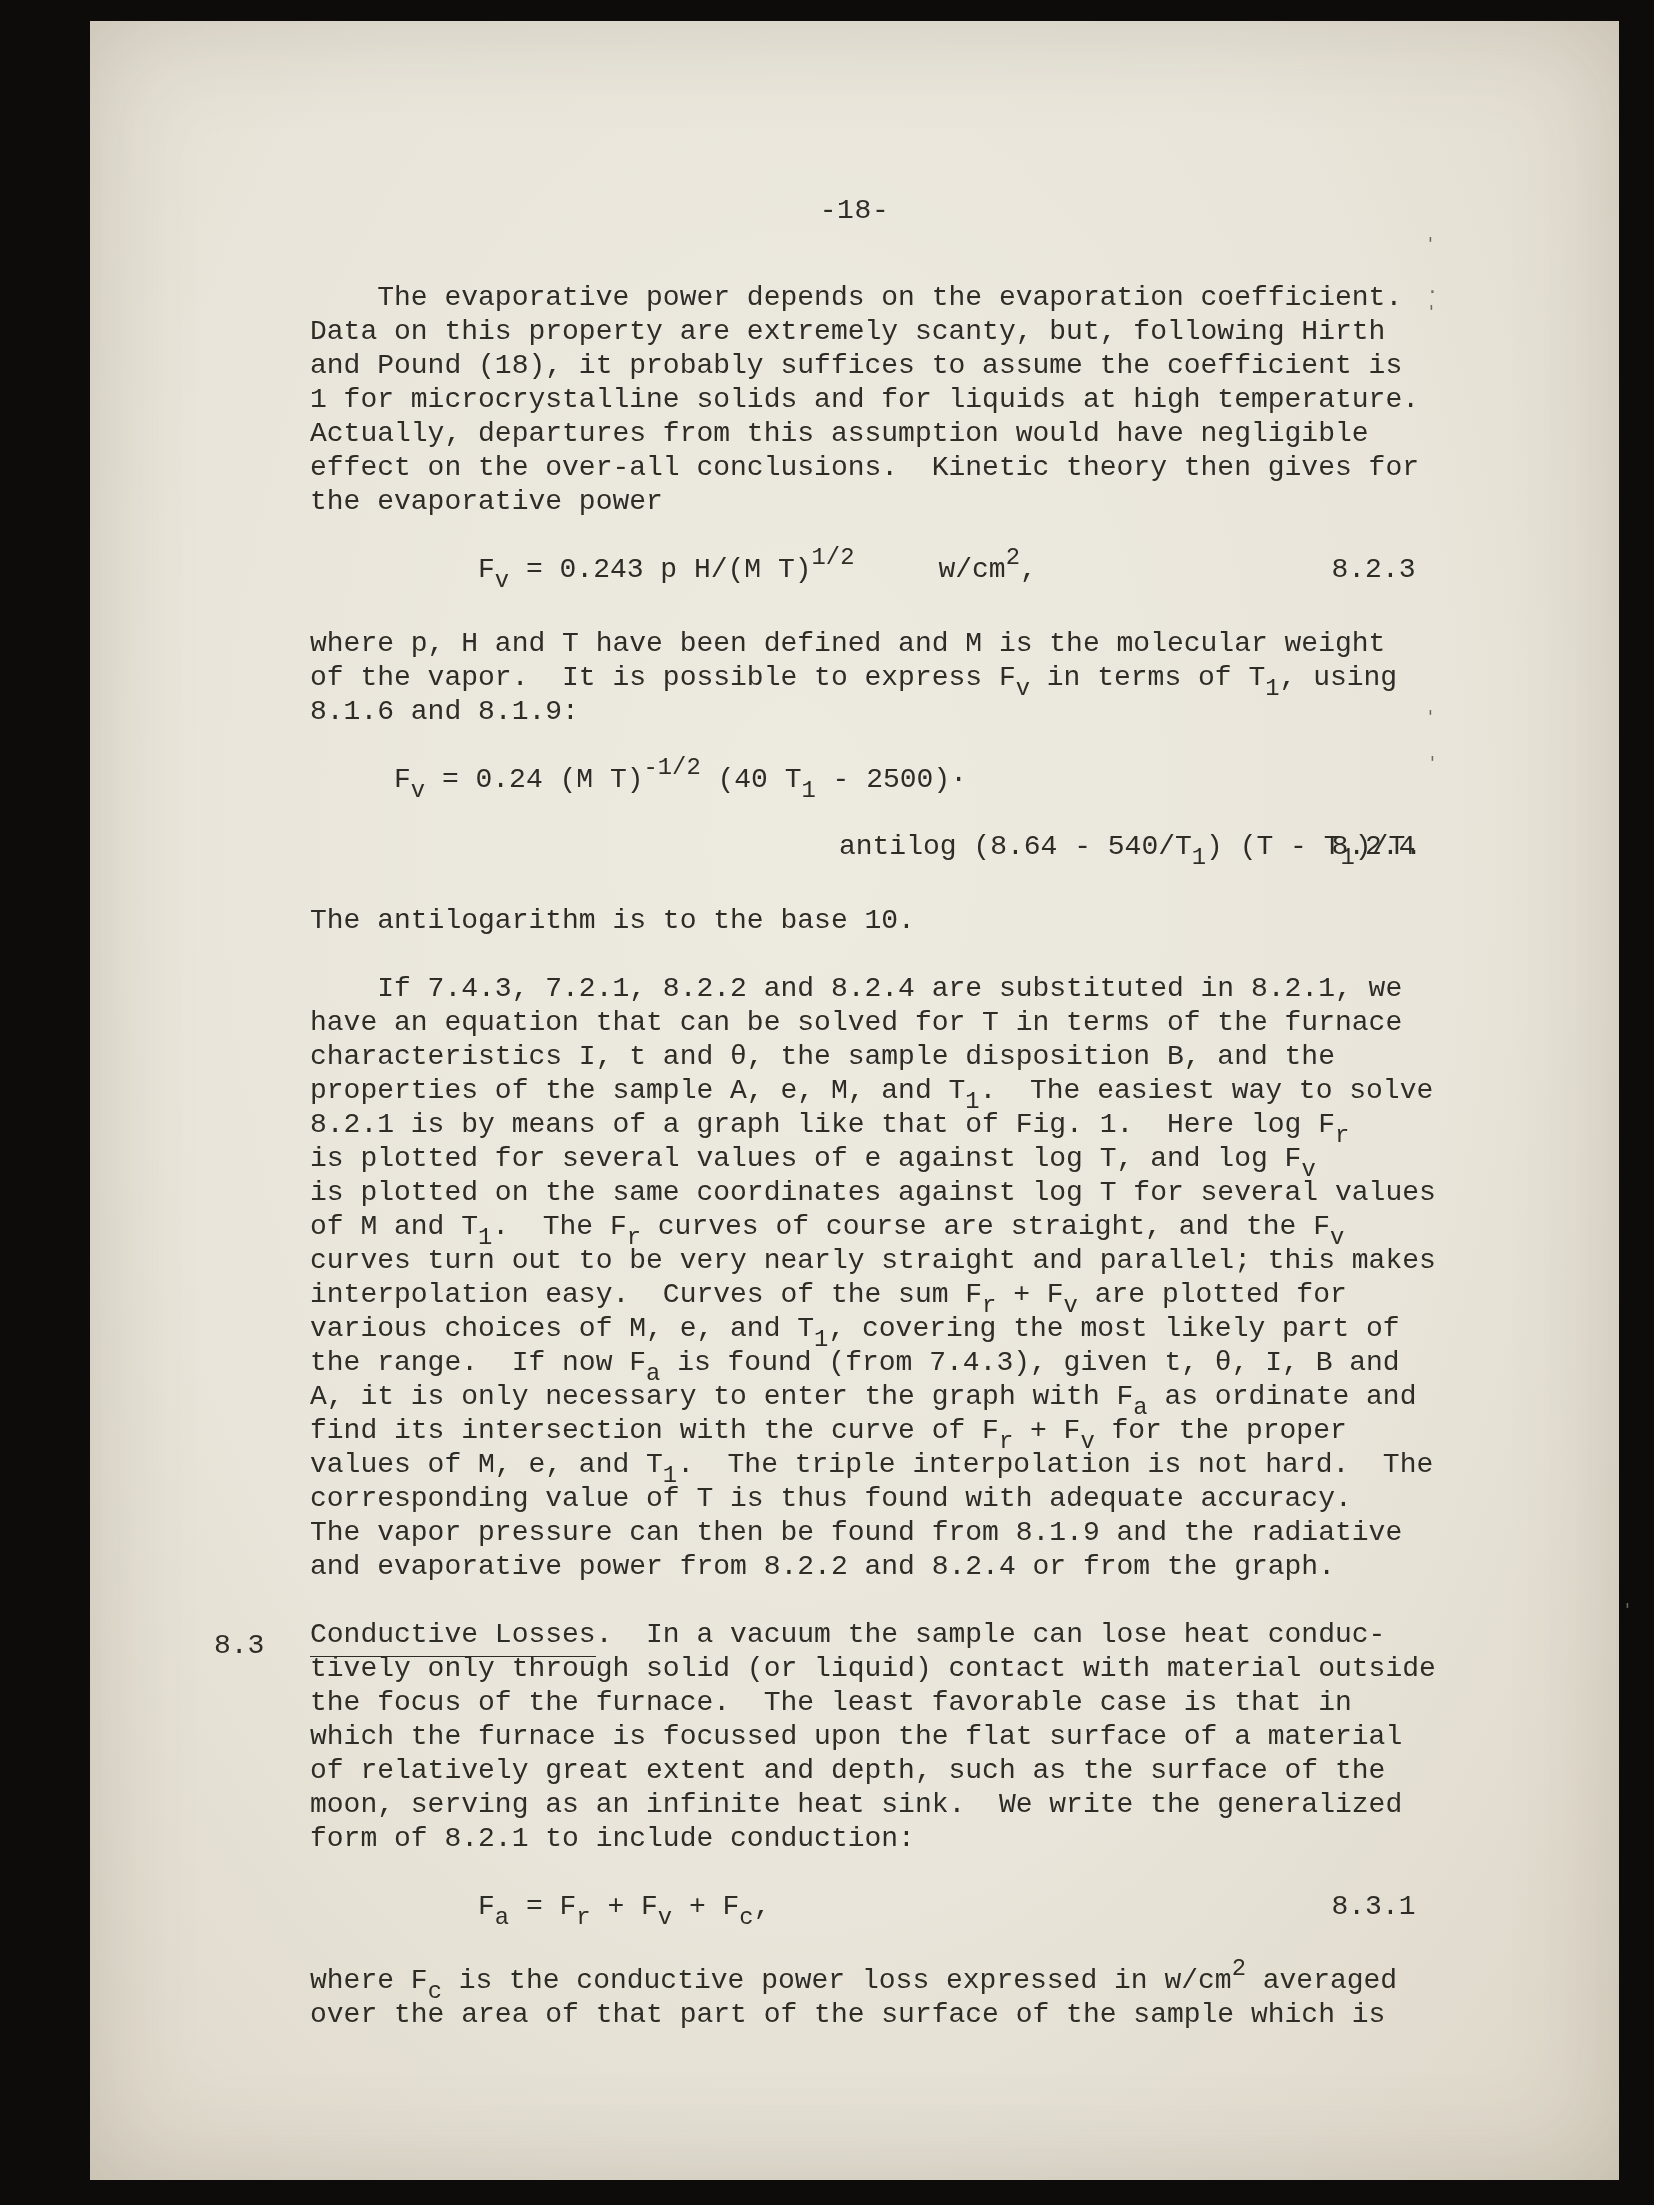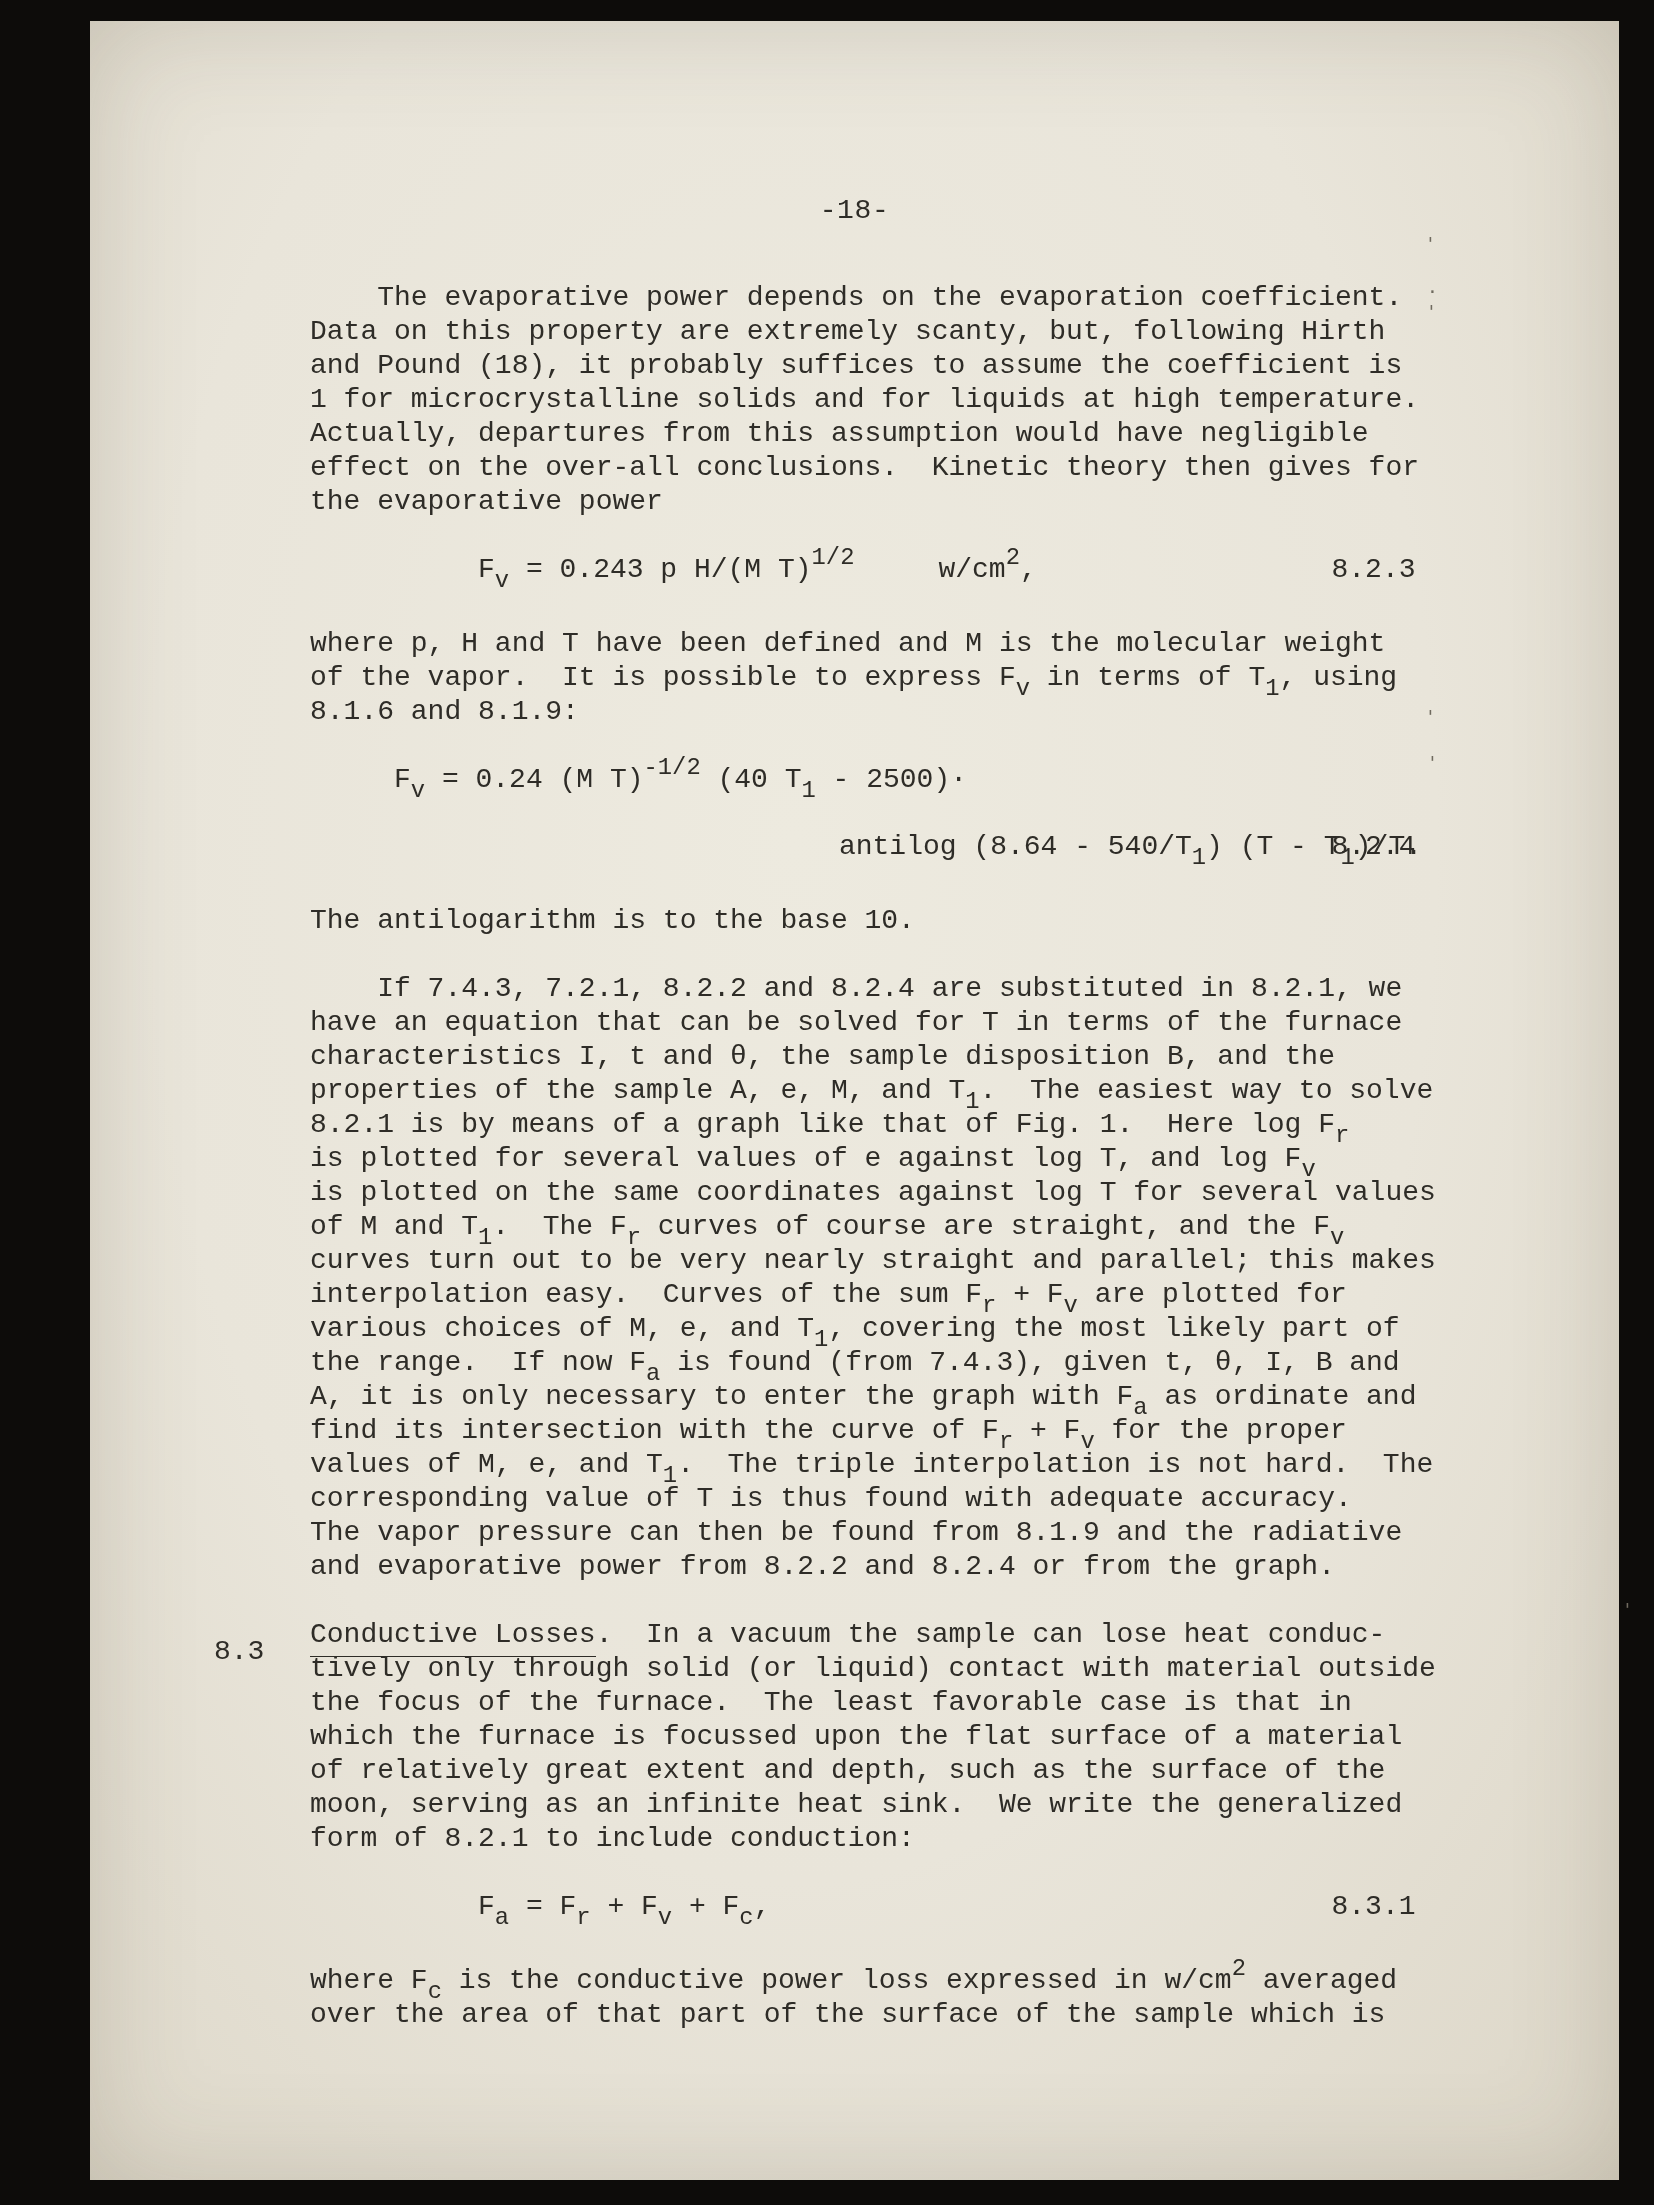--- a/index.html
+++ b/index.html
@@ -25,21 +25,21 @@
   }
   .content {
     position:absolute; left:220px; top:260px; width:1112px;
     white-space:pre;
   }
   .block { position:relative; }
   .block-para    { margin-bottom:34px; }
   .block-section { margin-bottom:34px; }
   .block-equation { margin-top:22px; margin-bottom:40px; }
   .block-equation .line + .line { margin-top:32.5px;text-align:right; }
-  .section-number { position:absolute; left:-96px; top:17px;font-family:Liberation Mono, monospace; }
+  .section-number { position:absolute; left:-96px; top:11px;font-family:Liberation Mono, monospace; }
   .line { position:relative; min-height:34px; }
   .eq-number { position:absolute; right:6.5px; top:0;font-family:Liberation Mono, monospace; }
   sub, sup { font-size:0.85em; line-height:0; }
   sub { vertical-align:-0.42em; }
   sup { vertical-align:0.55em; }
   .u { border-bottom:1.9px solid var(--ink, #2e2c27); padding-bottom:6px; }
   .speck {
     position:absolute; color:#6f6a5f; font-size:18px; line-height:1;
     font-family:"DejaVu Sans Mono", monospace;
   }

